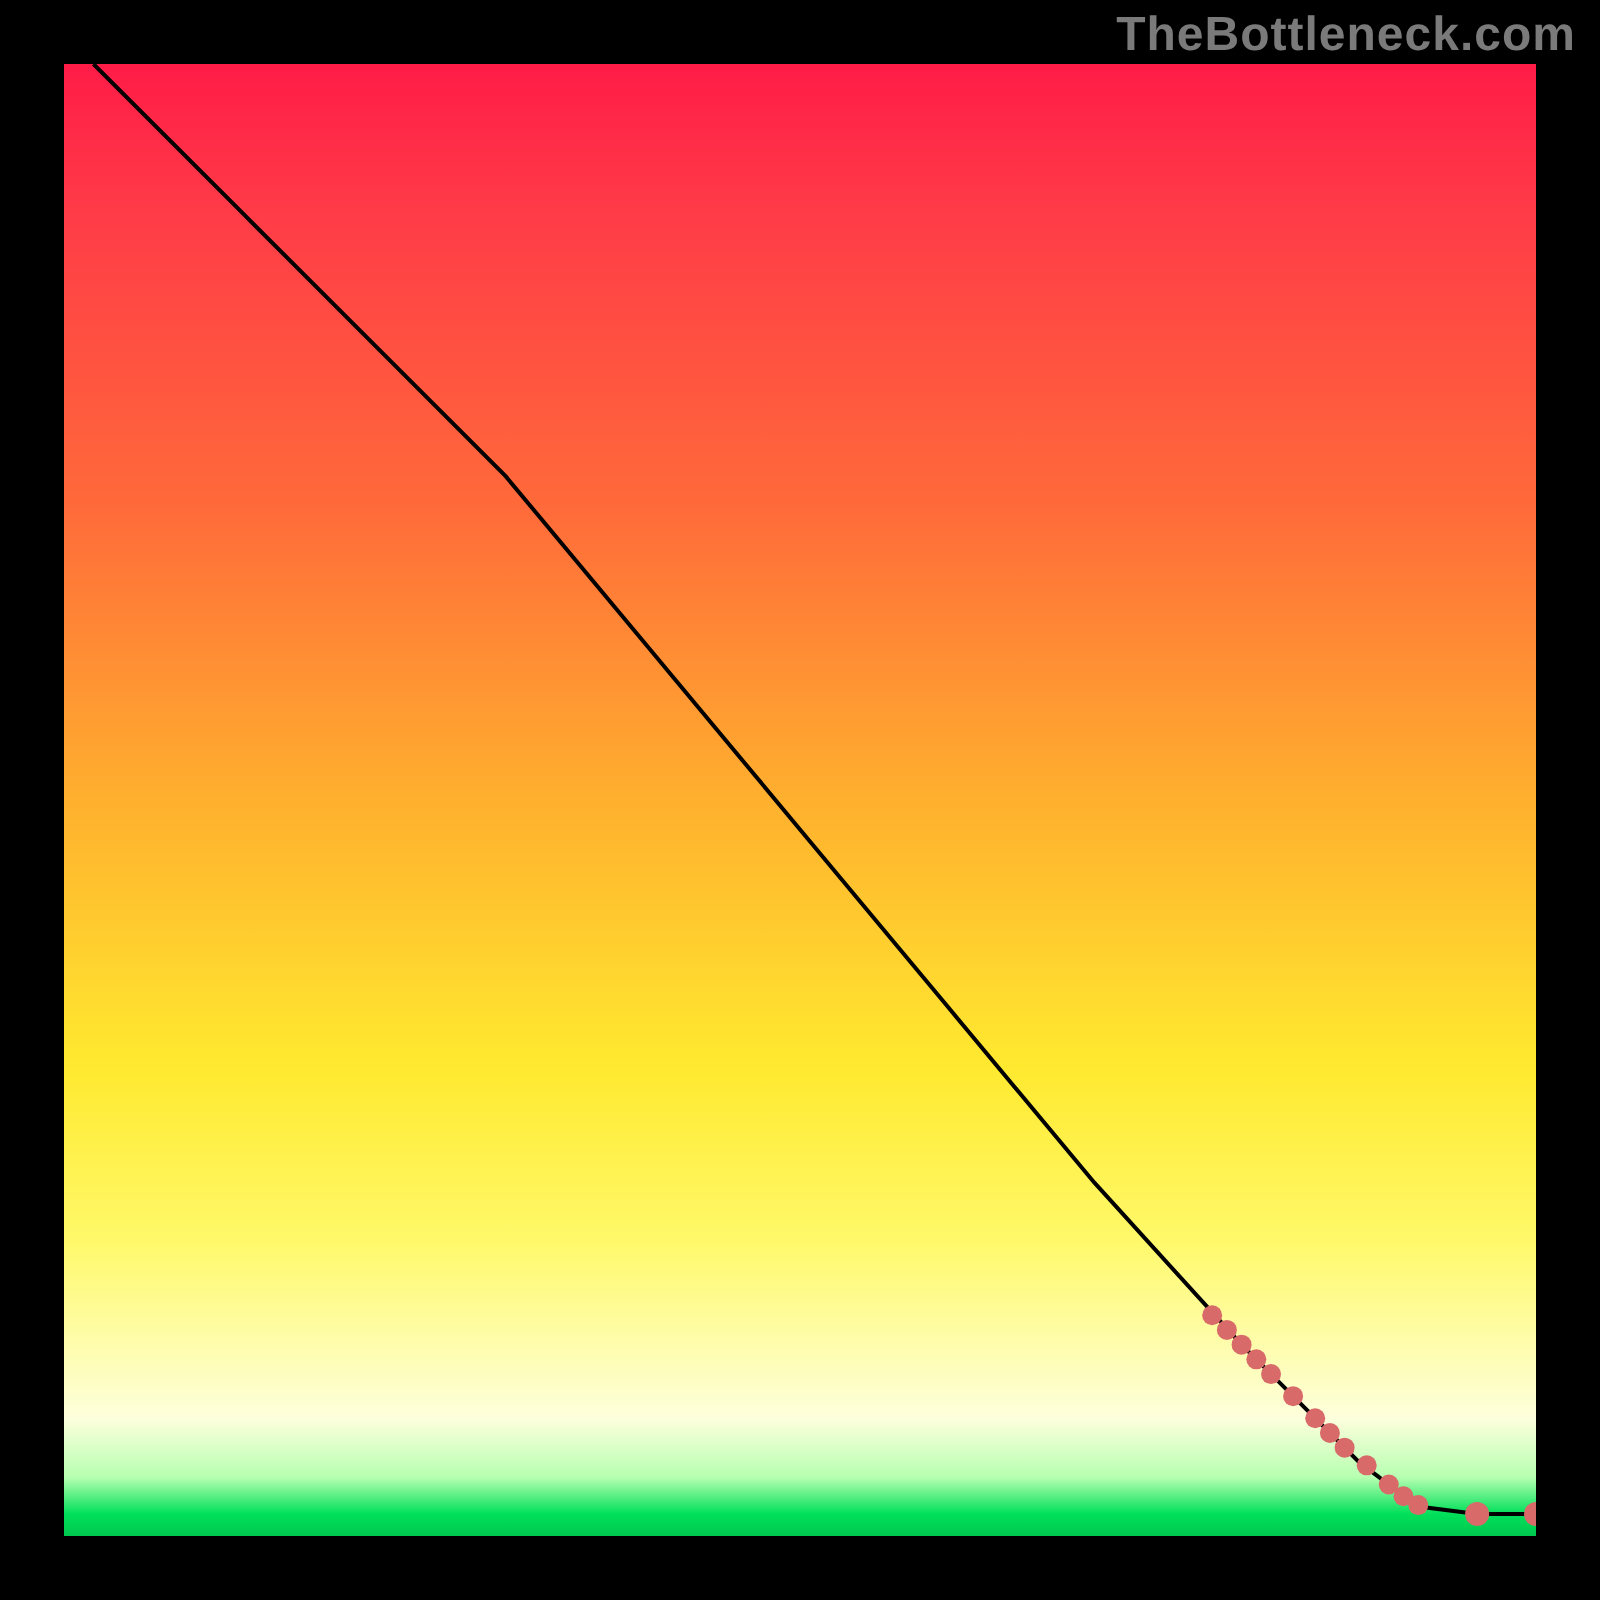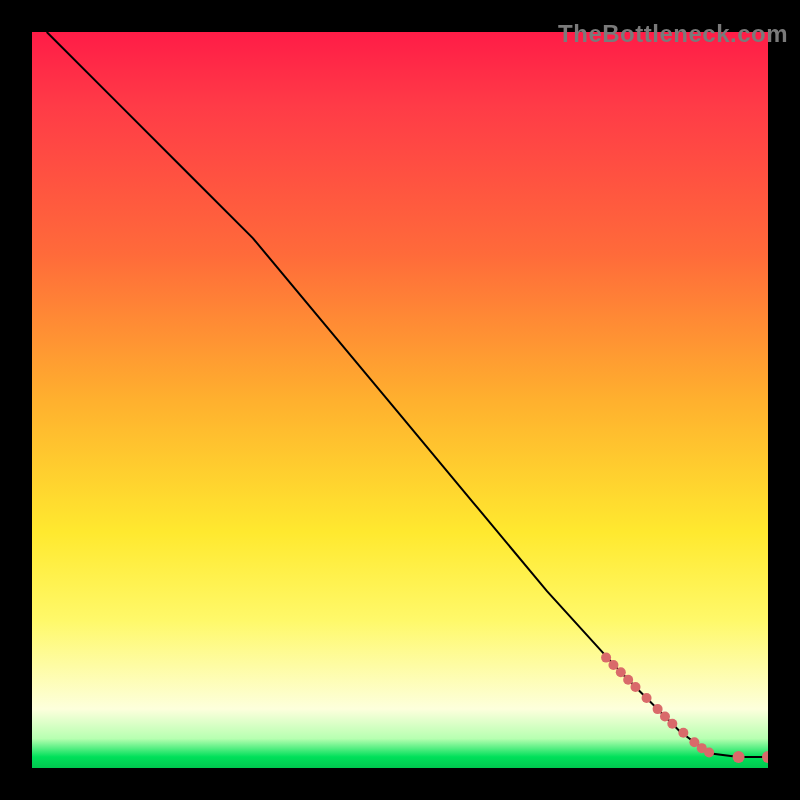--- a/index.html
+++ b/index.html
@@ -5,21 +5,21 @@
   * { margin: 0; padding: 0; box-sizing: border-box; }
   html, body { width: 800px; height: 800px; overflow: hidden; background: #fff; }
   .frame {
     position: relative;
     width: 800px;
     height: 800px;
     background: #000;
   }
   .watermark {
     position: absolute;
-    top: 20px;
+    top: 4px;
     right: 12px;
     font-family: Arial, Helvetica, sans-serif;
     font-size: 24px;
     font-weight: 600;
     color: #7a7a7a;
     letter-spacing: 0.5px;
     z-index: 5;
   }
   .plot {
     position: absolute;

